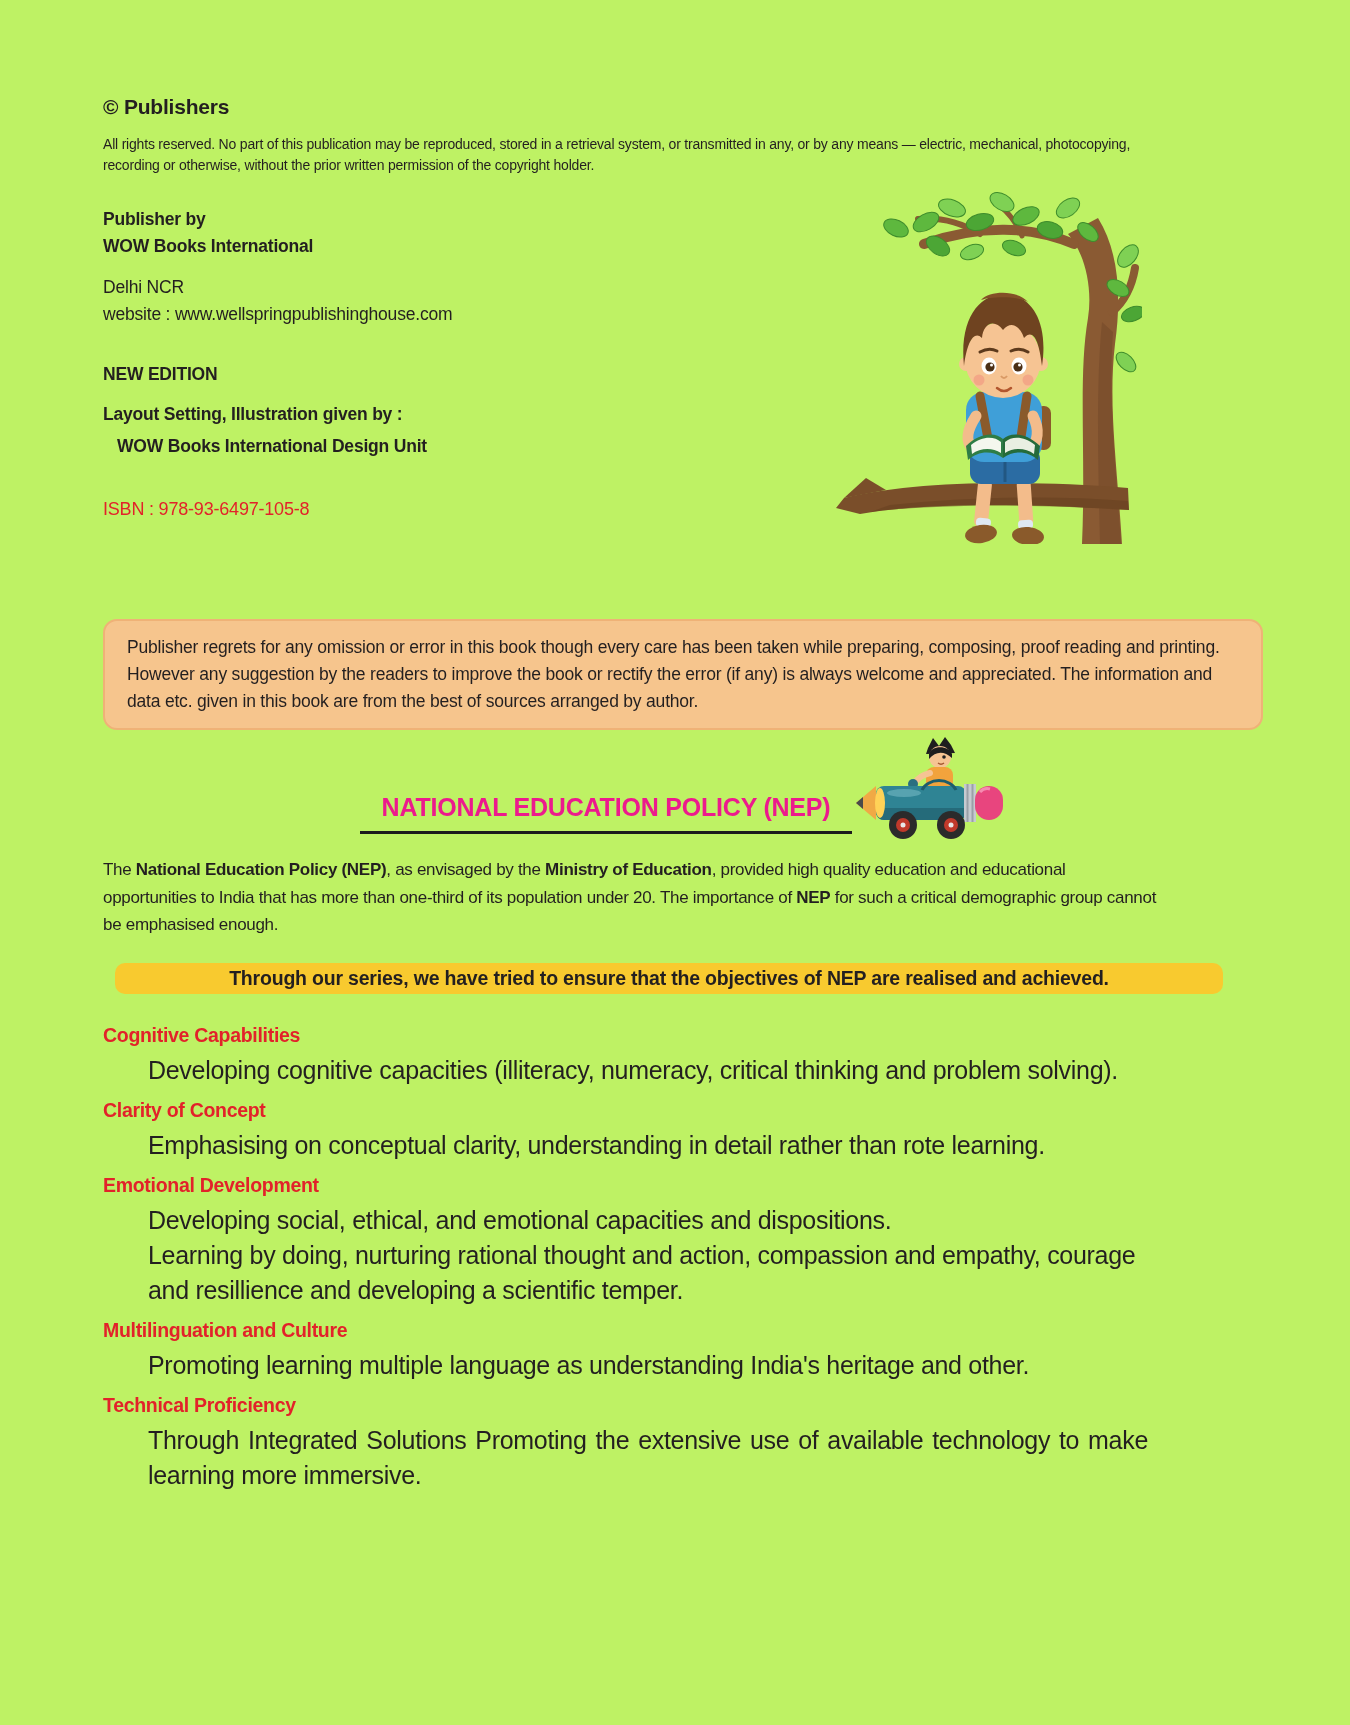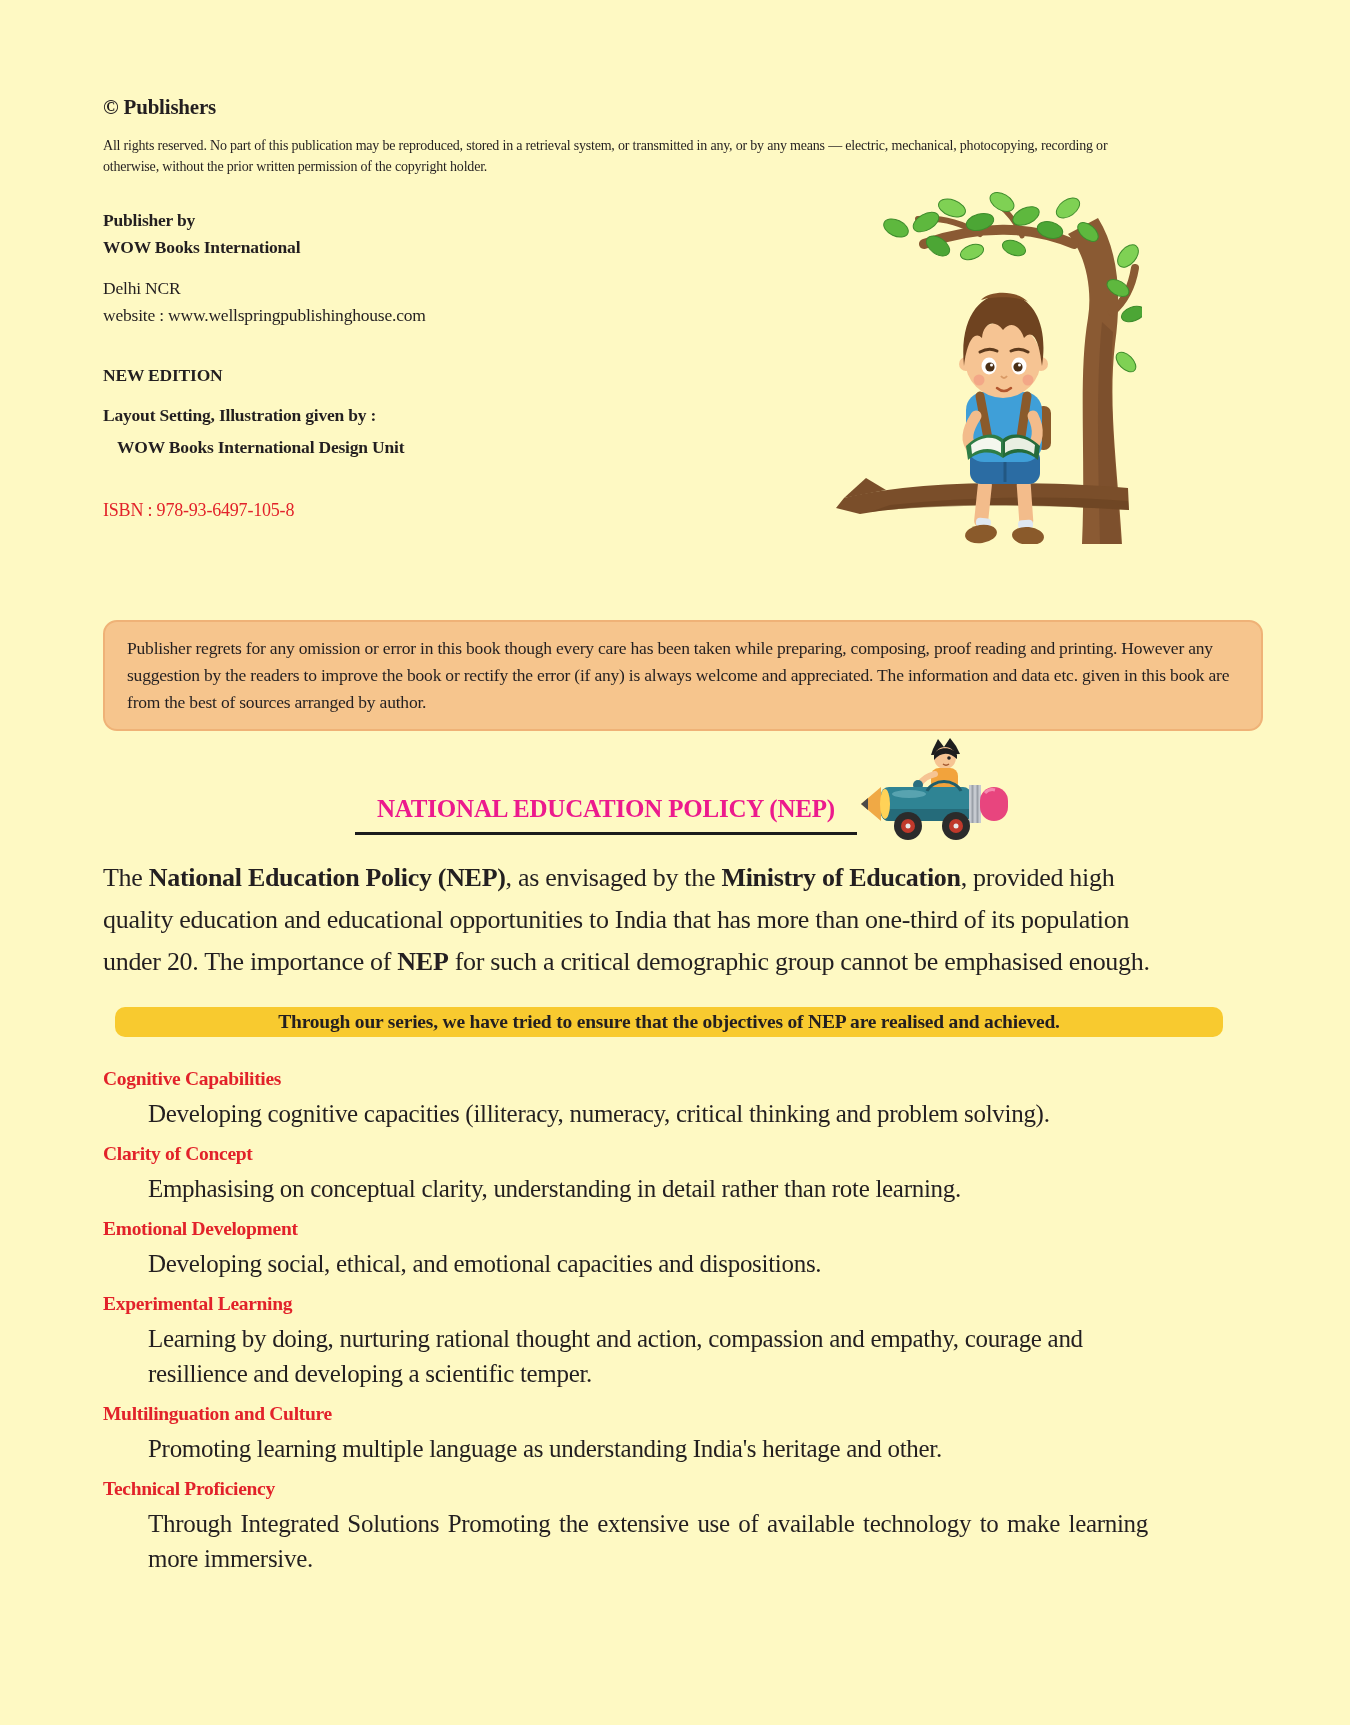--- a/index.html
+++ b/index.html
@@ -1,21 +1,21 @@
 <!DOCTYPE html>
 <html style="--accent-red: #e2222a; --magenta: #ec1a8d; --box-orange: #f6c58d; --box-orange-border: #efb277; --banner-yellow: #f8ca2f; --text-dark: #231f20;"><head>
 <meta charset="utf-8">
 <title>Page</title>
 <style>
   html,body { margin:0; padding:0; background:#ffffff; }
   .page {
     position:relative;
     width:1350px; height:1725px;
-    background:#fef9c3;
-    font-family:Liberation Serif, serif;
+    background:#bef264;
+    font-family:Liberation Sans, sans-serif;
     color:var(--text-dark, #231f20);
     overflow:hidden;
   }
   .main { position:absolute; left:103px; top:95px; width:1160px; }
   p, h1, h2, h3 { margin:0; }
 
   
   .copyright-title { font-size:21px; font-weight:bold; margin-bottom:15px; letter-spacing:-0.2px; }
   .rights-text { font-size:14px; line-height:1.5; width:1052px; letter-spacing:-0.2px; }
 
@@ -48,21 +48,21 @@
     font-size:25px; font-weight:bold;
     color:var(--magenta, #ec1a8d);
     border-bottom:3.5px solid #1c1c1c;
     padding:0 22px 9px 22px;
     letter-spacing:-0.2px;
     white-space:nowrap;
   }
   .car-wrap { margin-left:4px; margin-bottom:-14px; }
 
   
-  .intro { margin-top:22px; font-size:26px; line-height:1.62; width:1056px; letter-spacing:-0.3px; }
+  .intro { margin-top:22px; font-size:17px; line-height:1.62; width:1056px; letter-spacing:-0.3px; }
   .intro b { letter-spacing:-0.3px; }
 
   
   .banner {
     margin-top:24px; margin-left:12px;
     width:1080px;
     background:var(--banner-yellow, #f8ca2f);
     border-radius:10px;
     padding:4px 14px;
     text-align:center;
@@ -150,21 +150,20 @@
       </div>
       <div>
         <h3 class="item-title">Clarity of Concept</h3>
         <p class="item-body">Emphasising on conceptual clarity, understanding in detail rather than rote learning.</p>
       </div>
       <div>
         <h3 class="item-title">Emotional Development</h3>
         <p class="item-body">Developing social, ethical, and emotional capacities and dispositions.</p>
       </div>
       <div>
-        <h3 class="item-title">Experimental Learning</h3>
         <p class="item-body">Learning by doing, nurturing rational thought and action, compassion and empathy, courage and resillience and developing a scientific temper.</p>
       </div>
       <div>
         <h3 class="item-title">Multilinguation and Culture</h3>
         <p class="item-body">Promoting learning multiple language as understanding India's heritage and other.</p>
       </div>
       <div>
         <h3 class="item-title">Technical Proficiency</h3>
         <p class="item-body justified">Through Integrated Solutions Promoting the extensive use of available technology to make learning more immersive.</p>
       </div>

